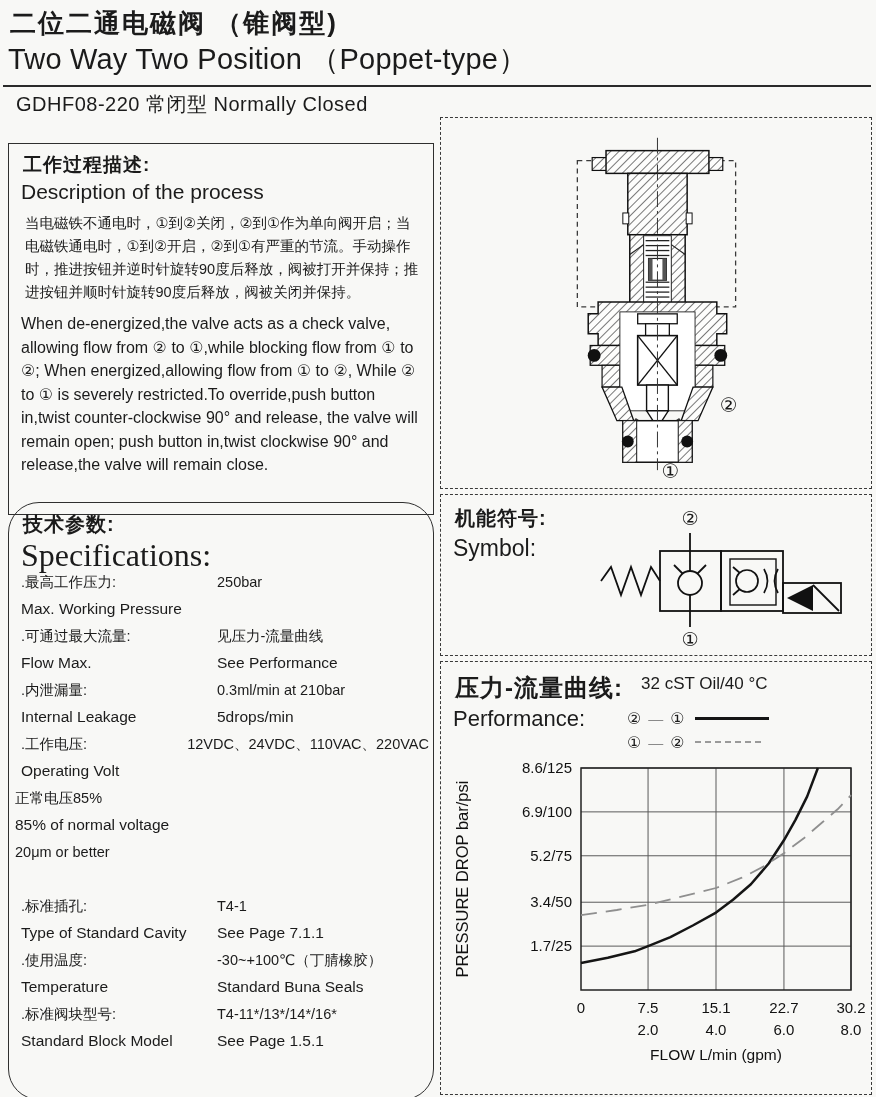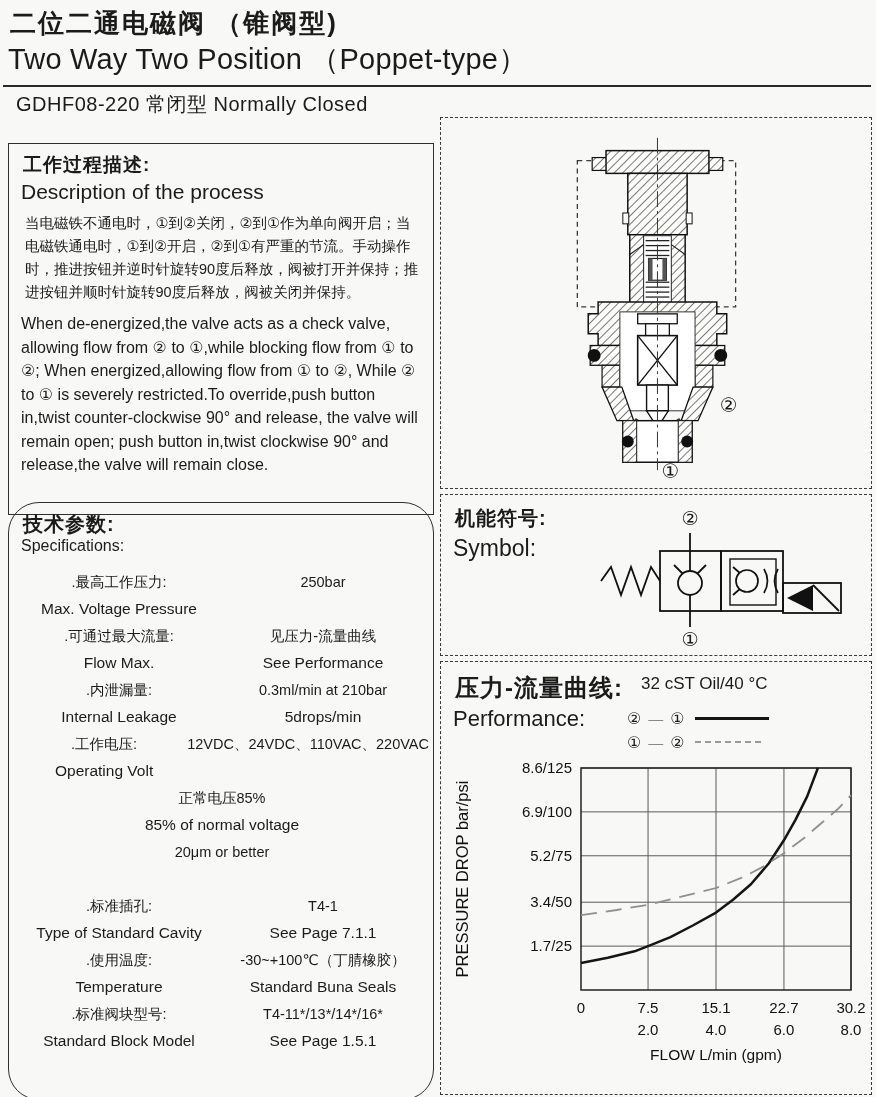--- a/index.html
+++ b/index.html
@@ -25,22 +25,22 @@
   #perf-box{left:440px;top:661px;width:430px;height:432px;}
   
   .sec-h-cn{font-size:19px;font-weight:600;letter-spacing:1px;}
   .sec-h-en{font-size:20px;font-weight:500;}
   #desc-box .sec-h-cn{position:absolute;left:14px;top:8px;}
   #desc-box .sec-h-en{position:absolute;left:12px;top:36px;font-size:21px;}
   .body-cn{position:absolute;left:16px;top:68px;width:398px;font-size:14.5px;line-height:23px;}
   .body-en{position:absolute;left:12px;top:168px;width:406px;font-size:16px;line-height:23.5px;}
   
   #specs-box .sec-h-cn{position:absolute;left:14px;top:8px;font-size:20px;}
-  #specs-box .sec-h-en{position:absolute;left:12px;top:34px;font-size:16px;}
-  .spec-rows{position:absolute;left:6px;top:66px;width:414px;text-align:center;}
+  #specs-box .sec-h-en{position:absolute;left:12px;top:34px;font-size:32px;font-family:Liberation Serif, serif;}
+  .spec-rows{position:absolute;left:6px;top:66px;width:414px;}
   .spec-row{display:flex;margin-bottom:1px;}
   .spec-labels{width:196px;padding-left:6px;}
   .spec-values{flex:1;white-space:nowrap;}
   .sl-cn{font-size:14.5px;line-height:26px;}
   .sl-en{font-size:15.5px;line-height:27px;}
   .sv-1{font-size:14.5px;line-height:26px;}
   .sv-2{font-size:15.5px;line-height:27px;min-height:27px;}
   
   #symbol-box .sec-h-cn{position:absolute;left:14px;top:10px;font-size:20px;}
   #symbol-box .sec-h-en{position:absolute;left:12px;top:40px;font-size:23px;}
@@ -155,21 +155,21 @@
   </svg>
 </div>
 
 <div id="specs-box" class="box solid">
   <div class="sec-h-cn">技术参数:</div>
   <div class="sec-h-en">Specifications:</div>
   <div class="spec-rows">
     <div class="spec-row">
       <div class="spec-labels">
           <div class="sl-cn">.最高工作压力:</div>
-          <div class="sl-en">Max. Voltage Pressure</div>
+          <div class="sl-en">Max. Working Pressure</div>
         </div>
       <div class="spec-values">
           <div class="sv-1">250bar</div>
           <div class="sv-2"></div>
         </div>
     </div>
     <div class="spec-row">
       <div class="spec-labels">
           <div class="sl-cn">.可通过最大流量:</div>
           <div class="sl-en">Flow Max.</div>

